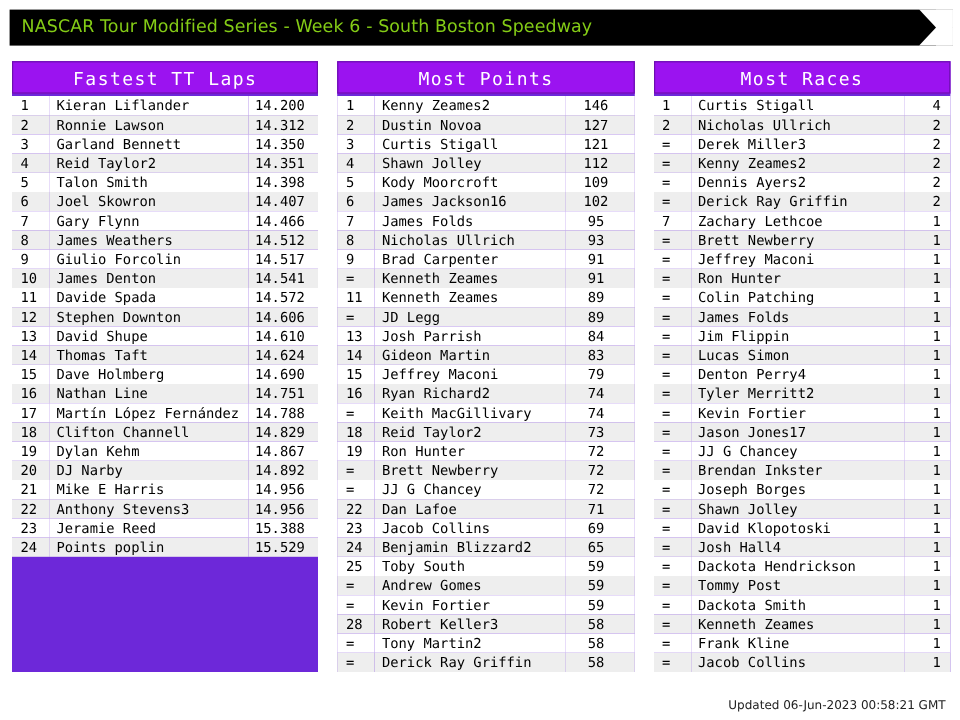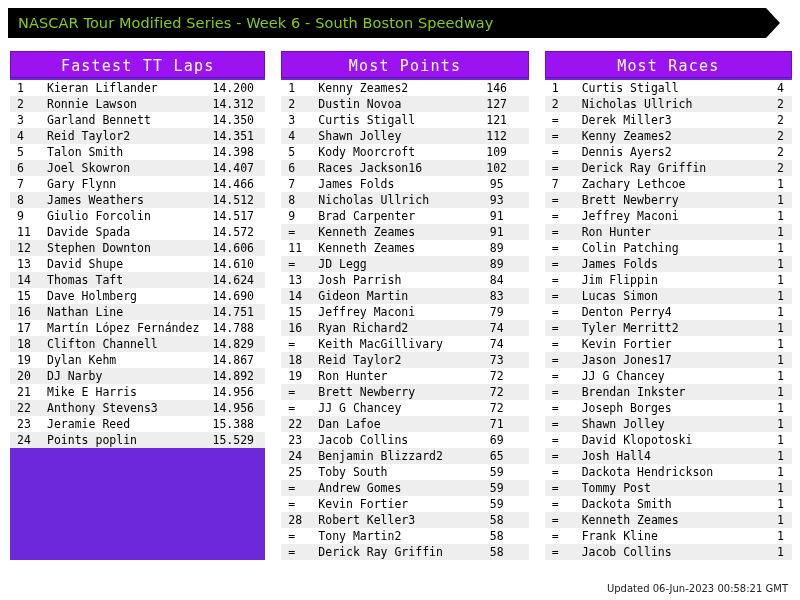--- a/index.html
+++ b/index.html
@@ -173,20 +173,25 @@
             <tr class="alt">
               <td class="rank">8</td>
               <td class="name">James Weathers</td>
               <td class="val">14.512</td>
             </tr>
             <tr class="plain">
               <td class="rank">9</td>
               <td class="name">Giulio Forcolin</td>
               <td class="val">14.517</td>
             </tr>
+            <tr class="alt">
+              <td class="rank">10</td>
+              <td class="name">James Denton</td>
+              <td class="val">14.541</td>
+            </tr>
             <tr class="plain">
               <td class="rank">11</td>
               <td class="name">Davide Spada</td>
               <td class="val">14.572</td>
             </tr>
             <tr class="alt">
               <td class="rank">12</td>
               <td class="name">Stephen Downton</td>
               <td class="val">14.606</td>
             </tr>
@@ -278,21 +283,21 @@
               <td class="name">Shawn Jolley</td>
               <td class="val">112</td>
             </tr>
             <tr class="plain">
               <td class="rank">5</td>
               <td class="name">Kody Moorcroft</td>
               <td class="val">109</td>
             </tr>
             <tr class="alt">
               <td class="rank">6</td>
-              <td class="name">Races Jackson16</td>
+              <td class="name">James Jackson16</td>
               <td class="val">102</td>
             </tr>
             <tr class="plain">
               <td class="rank">7</td>
               <td class="name">James Folds</td>
               <td class="val">95</td>
             </tr>
             <tr class="alt">
               <td class="rank">8</td>
               <td class="name">Nicholas Ullrich</td>

